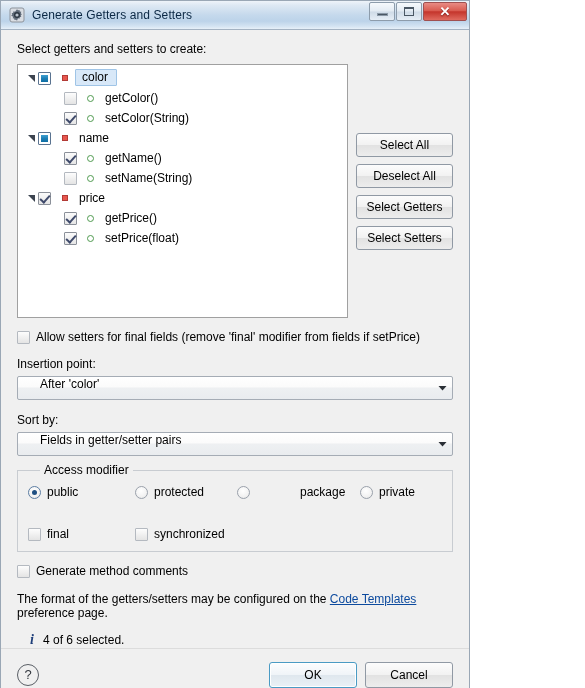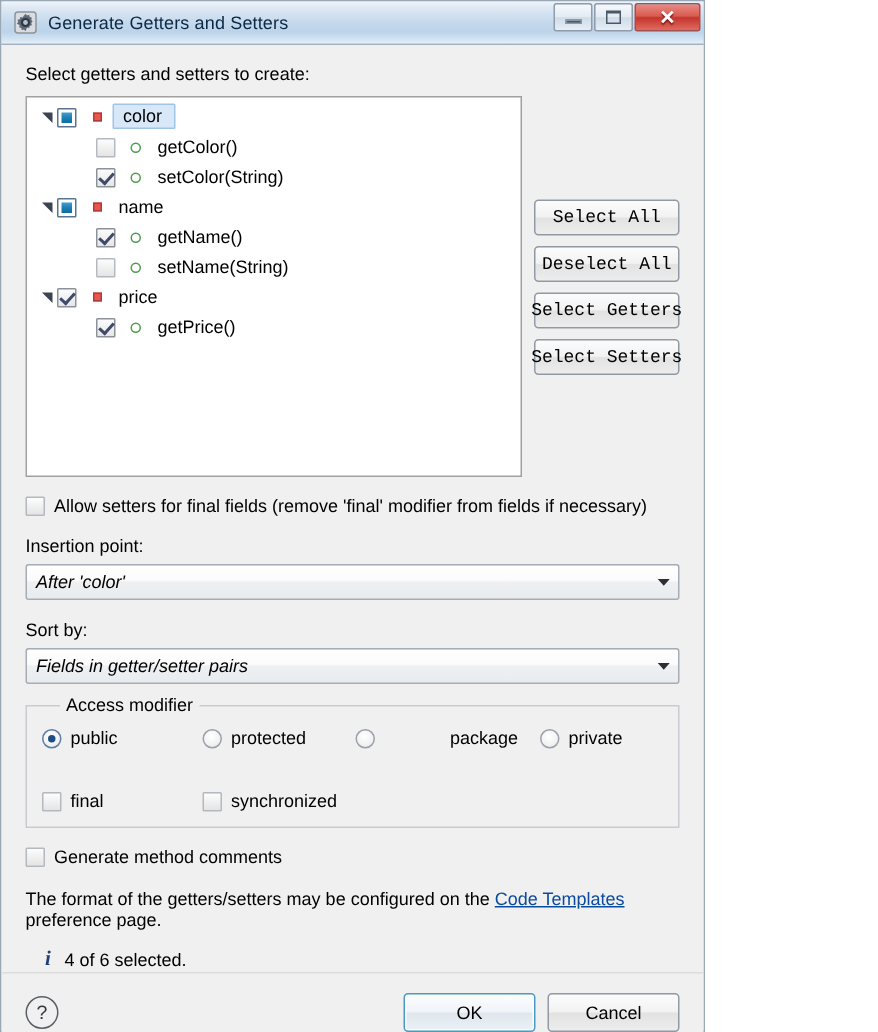--- a/index.html
+++ b/index.html
@@ -240,21 +240,21 @@
     border-radius: 3px;
     background: linear-gradient(to bottom, #fcfcfc 0%, #f2f2f2 48%, #e2e2e2 52%, #ededed 100%);
     padding: 0 10px;
     box-sizing: border-box;
     white-space: nowrap;
     display: flex;
     align-items: center;
     justify-content: center;
     cursor: default;
   }
-  .side-buttons .btn { width: 97px; font-family: Liberation Mono, monospace; }
+  .side-buttons .btn { width: 97px; }
 
   
   .form-check {
     display: flex;
     align-items: center;
     margin-top: 12px;
   }
   .form-check .cb { margin-right: 6px; }
   .form-check label { font-size: 12px; }
 
@@ -266,24 +266,22 @@
   
   .combo {
     position: relative;
     width: 100%;
     height: 24px;
     box-sizing: border-box;
     border: 1px solid #a5acb5;
     border-radius: 2px;
     background: linear-gradient(to bottom, #ffffff 0%, #fbfbfb 45%, #eef0f2 50%, #e9ecef 100%);
     display: flex;
-    align-items: center;
-    padding-left: 6px;
-    font-size: 12px;
-    font-style: italic;
+    padding-left: 22px;
+    font-size: 12px;
   }
   .combo-arrow {
     position: absolute;
     right: 0;
     top: 0;
     bottom: 0;
     width: 20px;
     display: flex;
     align-items: center;
     justify-content: center;
@@ -521,35 +519,42 @@
             </span>
           <span class="tree-label">price</span>
         </div>
         <div class="tree-item child">
           <span class="cb checked"></span>
           <span class="type-icon">
               <span class="method-circ"></span>
             </span>
           <span class="tree-label">getPrice()</span>
         </div>
+        <div class="tree-item child">
+          <span class="cb checked"></span>
+          <span class="type-icon">
+              <span class="method-circ"></span>
+            </span>
+          <span class="tree-label">setPrice(float)</span>
+        </div>
 
       </div>
 
       <div class="side-buttons">
         <div class="btn">Select All</div>
         <div class="btn">Deselect All</div>
         <div class="btn">Select Getters</div>
         <div class="btn">Select Setters</div>
       </div>
 
     </div>
 
     <div class="form-check">
       <span class="cb unchecked"></span>
-      <label>Allow setters for final fields (remove 'final' modifier from fields if necessary)</label>
+      <label>Allow setters for final fields (remove 'final' modifier from fields if setPrice)</label>
     </div>
 
     <div class="field-label">Insertion point:</div>
     <div class="combo">
       <span>After 'color'</span>
       <span class="combo-arrow">
         <svg width="9" height="6" viewBox="0 0 9 6">
             <path d="M0.5 1 L8.5 1 L4.5 5.5 Z" fill="#2a2f36"></path>
           </svg>
       </span>

